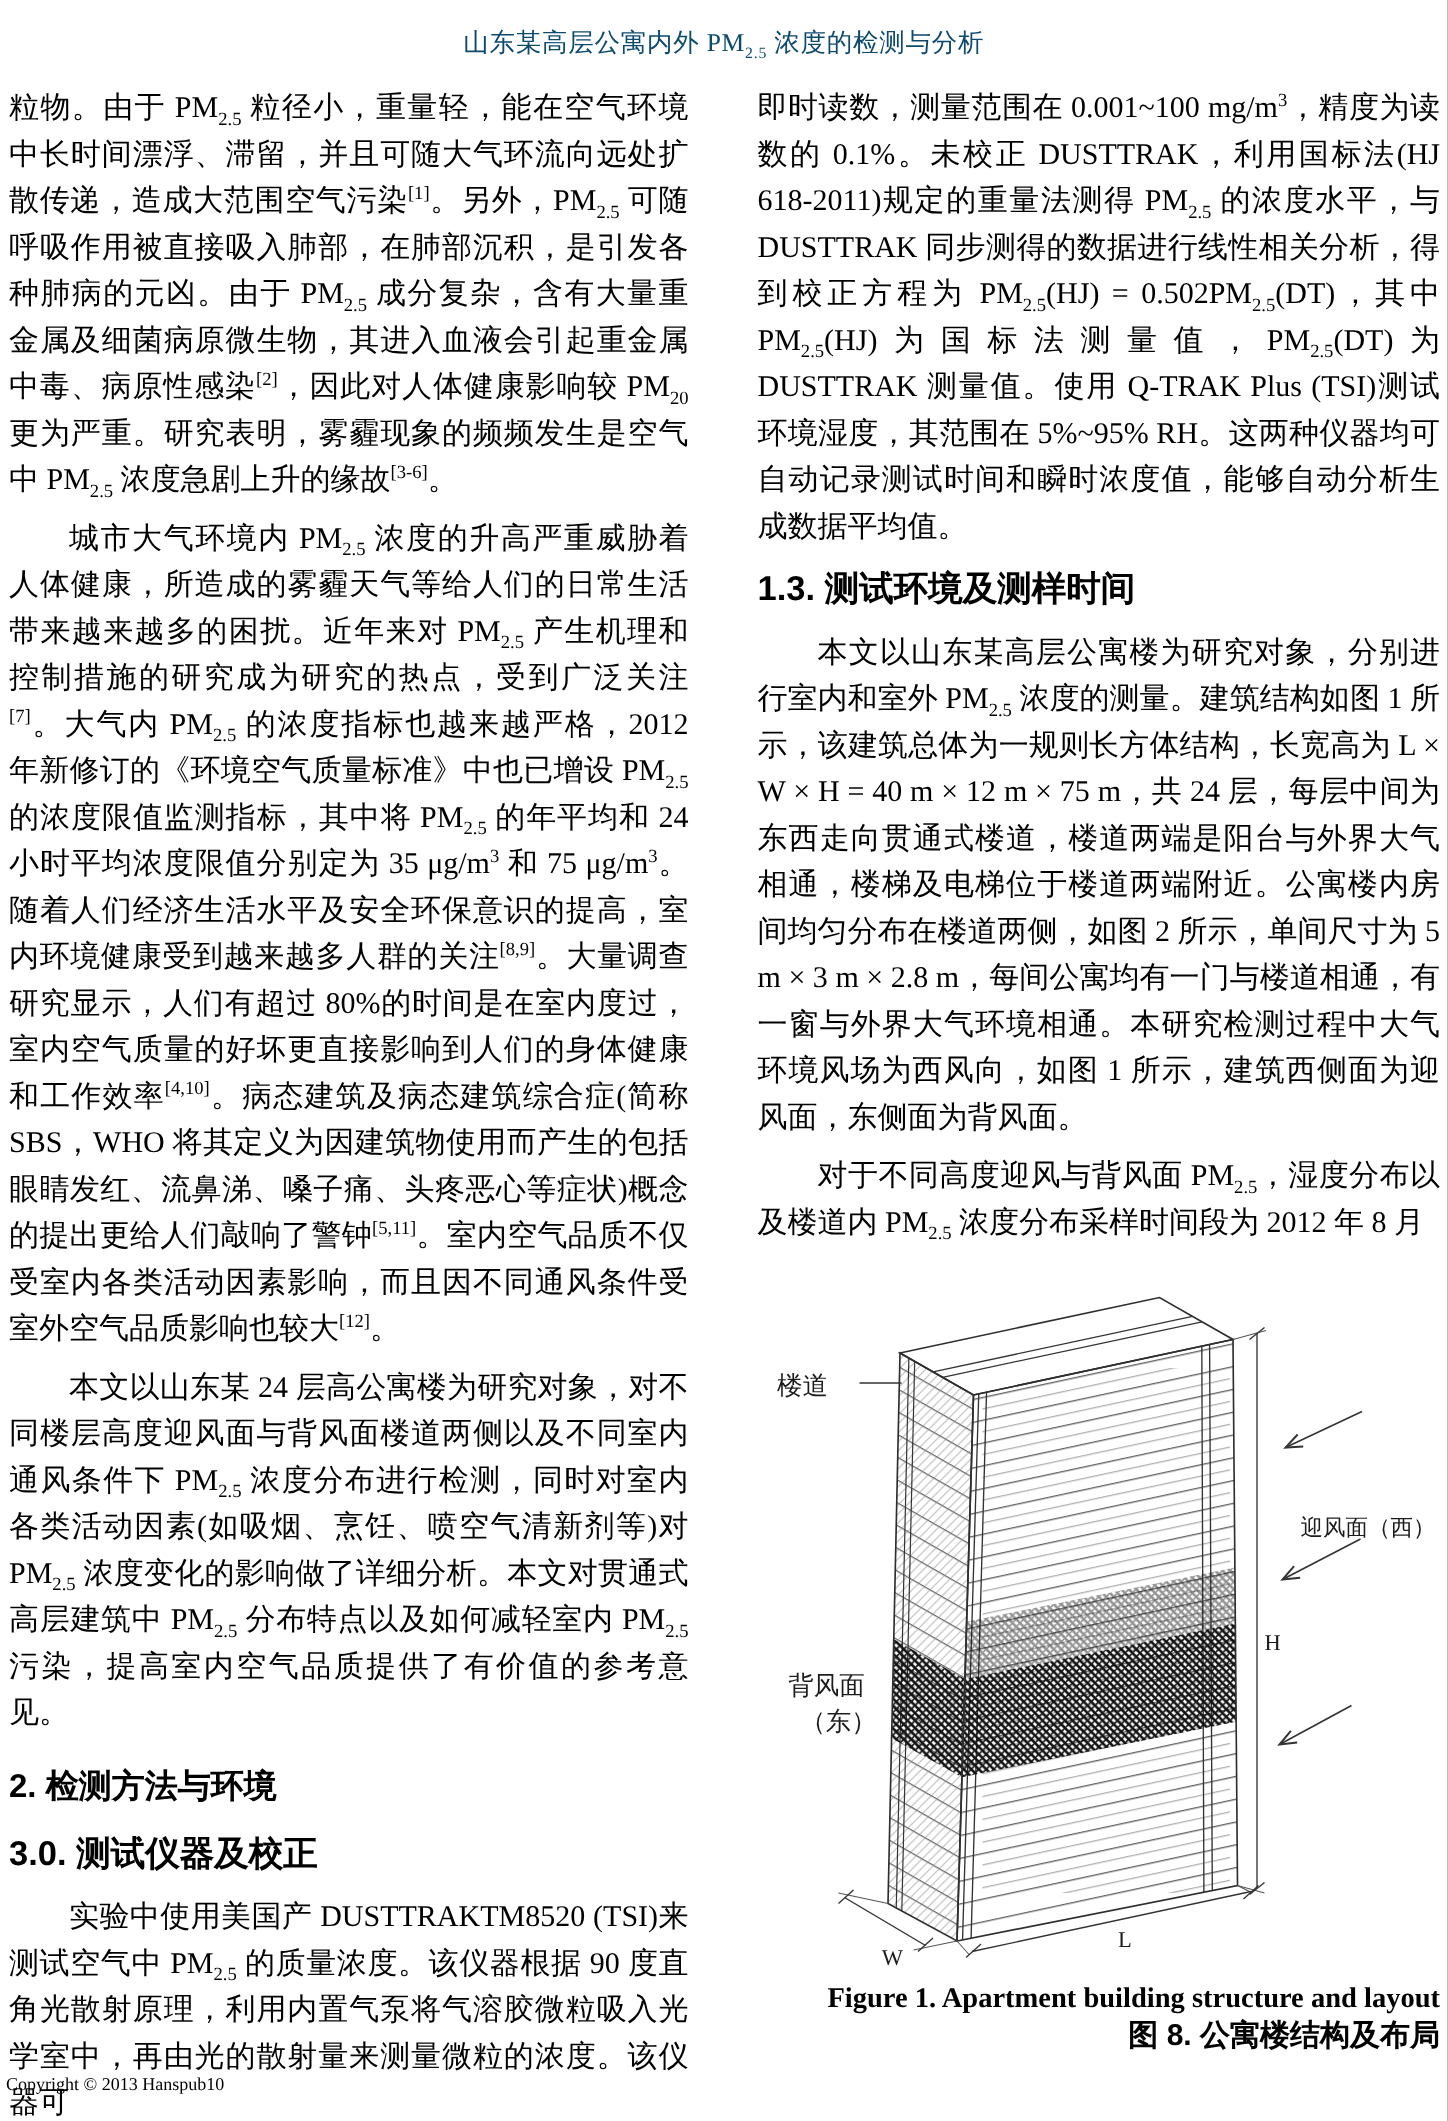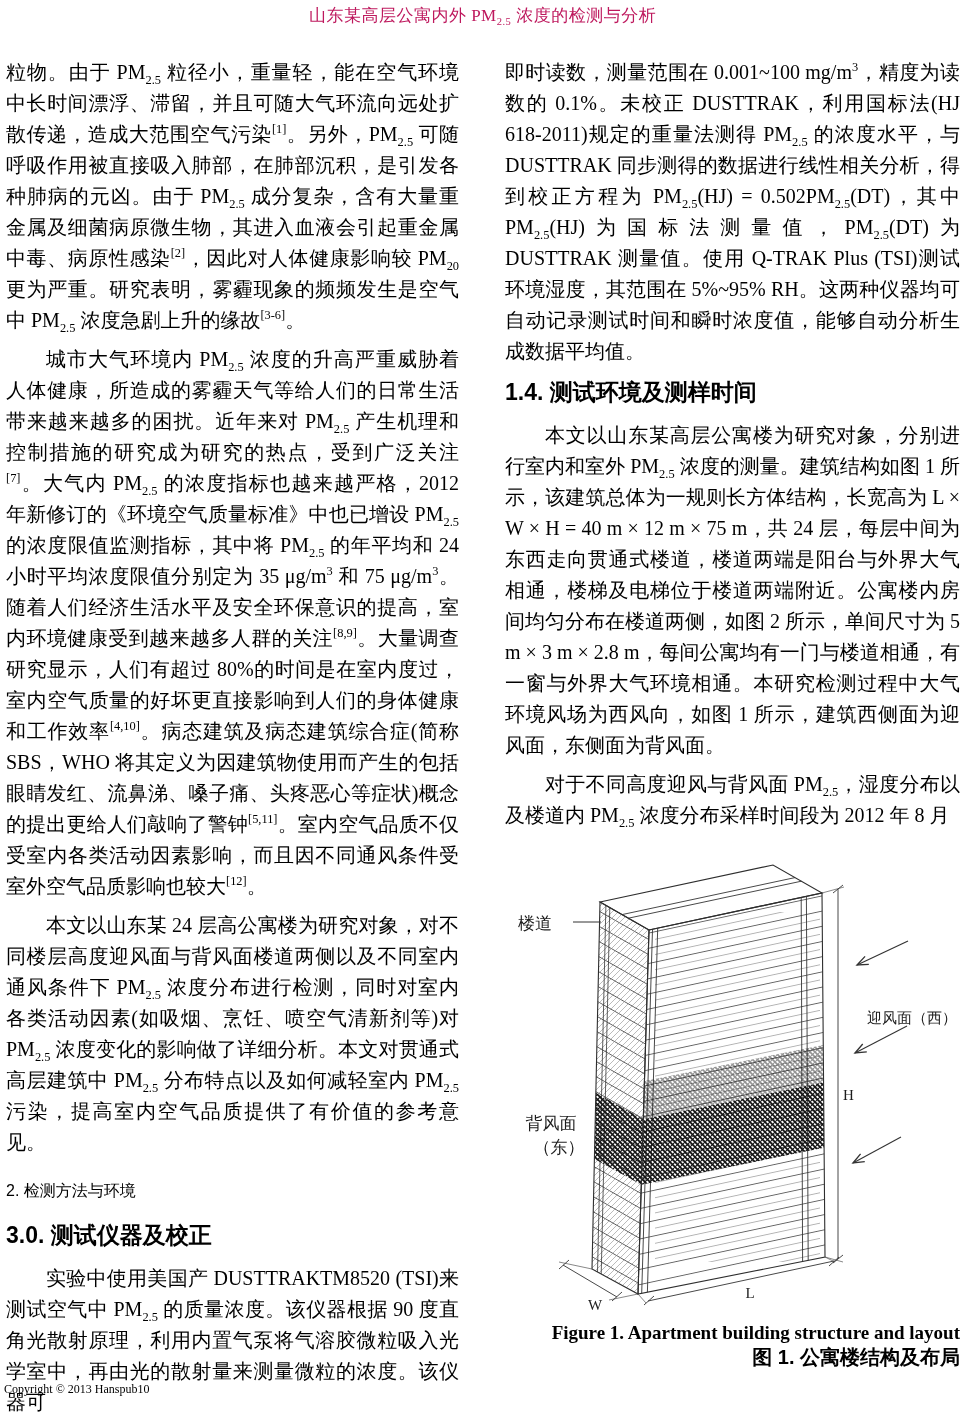--- a/index.html
+++ b/index.html
@@ -6,37 +6,37 @@
   .page{
     position:relative;
     width:965px;height:1414px;
     background:#ffffff;
     margin:0 auto;
     overflow:hidden;
     font-family:"Liberation Serif","DejaVu Serif",serif;
     color:#000;
   }
   .header{
-    position:absolute;top:4px;left:0;width:100%;
-    text-align:center;font-size:17px;color:#be185d;
+    position:absolute;top:17px;left:0;width:100%;
+    text-align:center;font-size:17px;color:#0c4a6e;
     letter-spacing:0.5px;
   }
   .col{
     position:absolute;top:57px;
     font-size:20px;line-height:31px;
     text-align:justify;
   }
   .col-left{left:6px;width:453px;}
   .col-right{left:505px;width:455px;}
   p.body-p{margin:0 0 8px 0;}
   p.indent{text-indent:2em;}
   sub,sup{font-size:0.62em;line-height:0;}
   h2.sec{
     font-family:"Liberation Sans","DejaVu Sans",sans-serif;
-    font-size:16px;font-weight:normal;margin:16px 0 12px 0;line-height:34px;
+    font-size:22px;font-weight:bold;margin:16px 0 12px 0;line-height:34px;
   }
   h3.subsec{
     font-family:"Liberation Sans","DejaVu Sans",sans-serif;
     font-size:23px;font-weight:bold;margin:10px 0 12px 0;line-height:31px;
   }
   figure.fig{margin:26px 0 4px 0;padding:0;}
   .fig-svg{display:block;width:455px;height:458px;}
   .fig-svg text{
     font-family:"Liberation Serif","DejaVu Serif",serif;
     fill:#1c1c1c;
@@ -64,21 +64,21 @@
     <p class="body-p">粒物。由于 PM<sub>2.5</sub> 粒径小，重量轻，能在空气环境中长时间漂浮、滞留，并且可随大气环流向远处扩散传递，造成大范围空气污染<sup>[1]</sup>。另外，PM<sub>2.5</sub> 可随呼吸作用被直接吸入肺部，在肺部沉积，是引发各种肺病的元凶。由于 PM<sub>2.5</sub> 成分复杂，含有大量重金属及细菌病原微生物，其进入血液会引起重金属中毒、病原性感染<sup>[2]</sup>，因此对人体健康影响较 PM<sub>20</sub> 更为严重。研究表明，雾霾现象的频频发生是空气中 PM<sub>2.5</sub> 浓度急剧上升的缘故<sup>[3-6]</sup>。</p>
     <p class="body-p indent">城市大气环境内 PM<sub>2.5</sub> 浓度的升高严重威胁着人体健康，所造成的雾霾天气等给人们的日常生活带来越来越多的困扰。近年来对 PM<sub>2.5</sub> 产生机理和控制措施的研究成为研究的热点，受到广泛关注<sup>[7]</sup>。大气内 PM<sub>2.5</sub> 的浓度指标也越来越严格，2012 年新修订的《环境空气质量标准》中也已增设 PM<sub>2.5</sub> 的浓度限值监测指标，其中将 PM<sub>2.5</sub> 的年平均和 24 小时平均浓度限值分别定为 35 μg/m<sup>3</sup> 和 75 μg/m<sup>3</sup>。随着人们经济生活水平及安全环保意识的提高，室内环境健康受到越来越多人群的关注<sup>[8,9]</sup>。大量调查研究显示，人们有超过 80%的时间是在室内度过，室内空气质量的好坏更直接影响到人们的身体健康和工作效率<sup>[4,10]</sup>。病态建筑及病态建筑综合症(简称 SBS，WHO 将其定义为因建筑物使用而产生的包括眼睛发红、流鼻涕、嗓子痛、头疼恶心等症状)概念的提出更给人们敲响了警钟<sup>[5,11]</sup>。室内空气品质不仅受室内各类活动因素影响，而且因不同通风条件受室外空气品质影响也较大<sup>[12]</sup>。</p>
     <p class="body-p indent">本文以山东某 24 层高公寓楼为研究对象，对不同楼层高度迎风面与背风面楼道两侧以及不同室内通风条件下 PM<sub>2.5</sub> 浓度分布进行检测，同时对室内各类活动因素(如吸烟、烹饪、喷空气清新剂等)对 PM<sub>2.5</sub> 浓度变化的影响做了详细分析。本文对贯通式高层建筑中 PM<sub>2.5</sub> 分布特点以及如何减轻室内 PM<sub>2.5</sub> 污染，提高室内空气品质提供了有价值的参考意见。</p>
     <h2 class="sec">2. 检测方法与环境</h2>
     <h3 class="subsec">3.0. 测试仪器及校正</h3>
     <p class="body-p indent">实验中使用美国产 DUSTTRAKTM8520 (TSI)来测试空气中 PM<sub>2.5</sub> 的质量浓度。该仪器根据 90 度直角光散射原理，利用内置气泵将气溶胶微粒吸入光学室中，再由光的散射量来测量微粒的浓度。该仪器可</p>
   </div>
 
   <div class="col col-right">
     <p class="body-p">即时读数，测量范围在 0.001~100 mg/m<sup>3</sup>，精度为读数的 0.1%。未校正 DUSTTRAK，利用国标法(HJ 618-2011)规定的重量法测得 PM<sub>2.5</sub> 的浓度水平，与 DUSTTRAK 同步测得的数据进行线性相关分析，得到校正方程为 PM<sub>2.5</sub>(HJ) = 0.502PM<sub>2.5</sub>(DT)，其中PM<sub>2.5</sub>(HJ)为国标法测量值，PM<sub>2.5</sub>(DT)为 DUSTTRAK 测量值。使用 Q-TRAK Plus (TSI)测试环境湿度，其范围在 5%~95% RH。这两种仪器均可自动记录测试时间和瞬时浓度值，能够自动分析生成数据平均值。</p>
-    <h3 class="subsec">1.4. 测试环境及测样时间</h3>
+    <h3 class="subsec">1.3. 测试环境及测样时间</h3>
     <p class="body-p indent">本文以山东某高层公寓楼为研究对象，分别进行室内和室外 PM<sub>2.5</sub> 浓度的测量。建筑结构如图 1 所示，该建筑总体为一规则长方体结构，长宽高为 L × W × H = 40 m × 12 m × 75 m，共 24 层，每层中间为东西走向贯通式楼道，楼道两端是阳台与外界大气相通，楼梯及电梯位于楼道两端附近。公寓楼内房间均匀分布在楼道两侧，如图 2 所示，单间尺寸为 5 m × 3 m × 2.8 m，每间公寓均有一门与楼道相通，有一窗与外界大气环境相通。本研究检测过程中大气环境风场为西风向，如图 1 所示，建筑西侧面为迎风面，东侧面为背风面。</p>
     <p class="body-p indent">对于不同高度迎风与背风面 PM<sub>2.5</sub>，湿度分布以及楼道内 PM<sub>2.5</sub> 浓度分布采样时间段为 2012 年 8 月</p>
 
     <figure class="fig">
       <svg class="fig-svg" viewBox="0 0 455 458" aria-hidden="true">
         <defs>
           <marker id="arrowhead" orient="auto" markerWidth="14" markerHeight="14" refX="11" refY="5">
             <path d="M1,1 L11,5 L1,9" fill="none" stroke="#333" stroke-width="1.2"></path>
           </marker>
           <pattern id="pfN" width="8" height="15.2" patternUnits="userSpaceOnUse" patternTransform="skewY(29.7)">
@@ -168,21 +168,21 @@
           <line x1="320" y1="400" x2="330" y2="405" stroke="#555" stroke-width="0.7"></line>
           <line x1="143" y1="444" x2="329" y2="404" stroke="#333" stroke-width="0.9"></line>
           <line x1="139" y1="448" x2="149" y2="439" stroke="#333" stroke-width="0.9"></line>
           <line x1="324" y1="409" x2="334" y2="400" stroke="#333" stroke-width="0.9"></line>
           <text x="245" y="441" font-size="15" text-anchor="middle">L</text>
         </g>
       </svg>
 
       <figcaption>
         <div class="cap-en">Figure 1. Apartment building structure and layout</div>
-        <div class="cap-zh">图 1.  公寓楼结构及布局</div>
+        <div class="cap-zh">图 8.  公寓楼结构及布局</div>
       </figcaption>
     </figure>
   </div>
 
   <div class="footer">
     <span>Copyright © 2013 Hanspub</span>
     <span>10</span>
   </div>
 
 </div>

